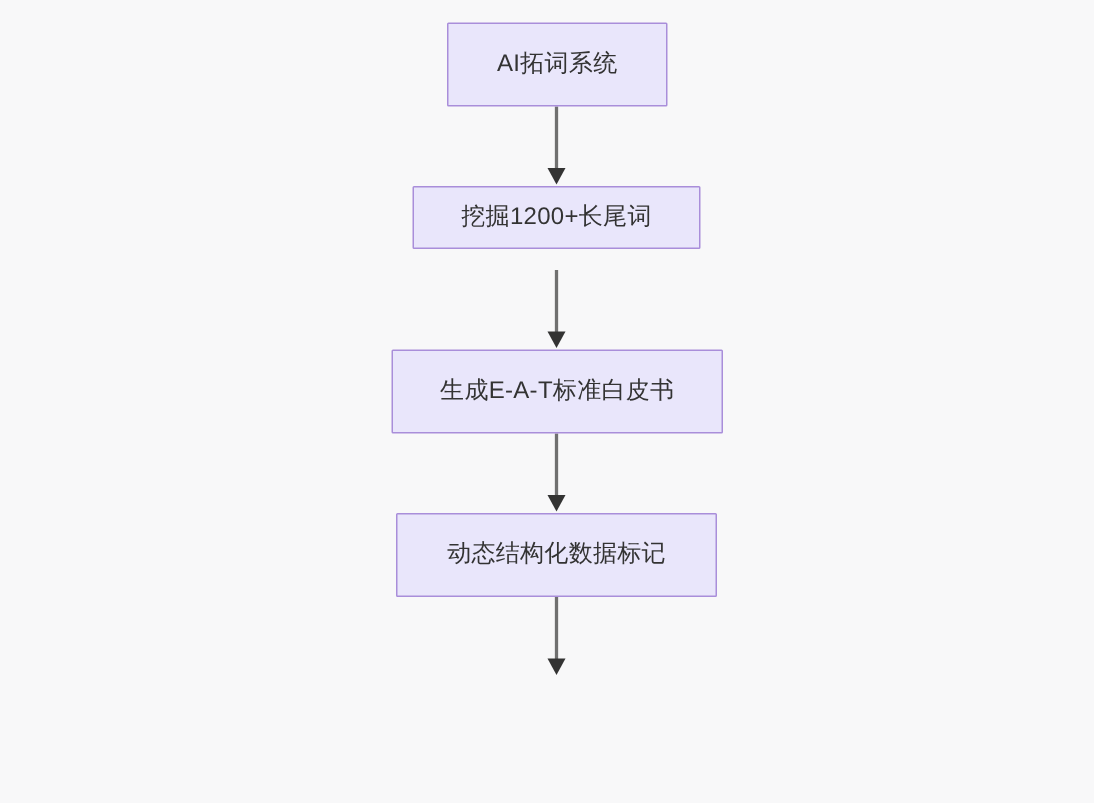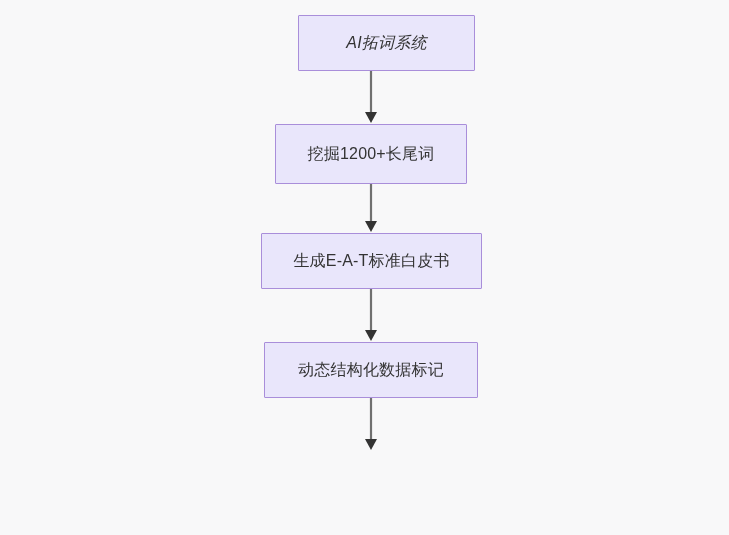--- a/index.html
+++ b/index.html
@@ -80,25 +80,25 @@
     </svg>
   </div>
 
   <div class="edge" style="left:359px; top:398px; width:24px; height:53px;">
     <svg width="24" height="53" viewBox="0 0 24 53">
       <path class="edge-line" d="M12 0 L12 43"></path>
       <polygon class="edge-head" points="12,52 6,41 18,41"></polygon>
     </svg>
   </div>
 
-  <div class="node-box" style="left:298px; top:15px; width:177px; height:56px;font-style:italic;">
+  <div class="node-box" style="left:298px; top:15px; width:147px; height:56px;">
     <span class="node-label">AI拓词系统</span>
   </div>
 
-  <div class="node-box" style="left:275px; top:124px; width:192px; height:60px;">
+  <div class="node-box" style="left:275px; top:124px; width:192px; height:42px;">
     <span class="node-label">挖掘1200+长尾词</span>
   </div>
 
   <div class="node-box" style="left:264px; top:342px; width:214px; height:56px;">
     <span class="node-label">动态结构化数据标记</span>
   </div>
 
   <div class="node-box" style="left:261px; top:233px; width:221px; height:56px;">
     <span class="node-label">生成E-A-T标准白皮书</span>
   </div>

